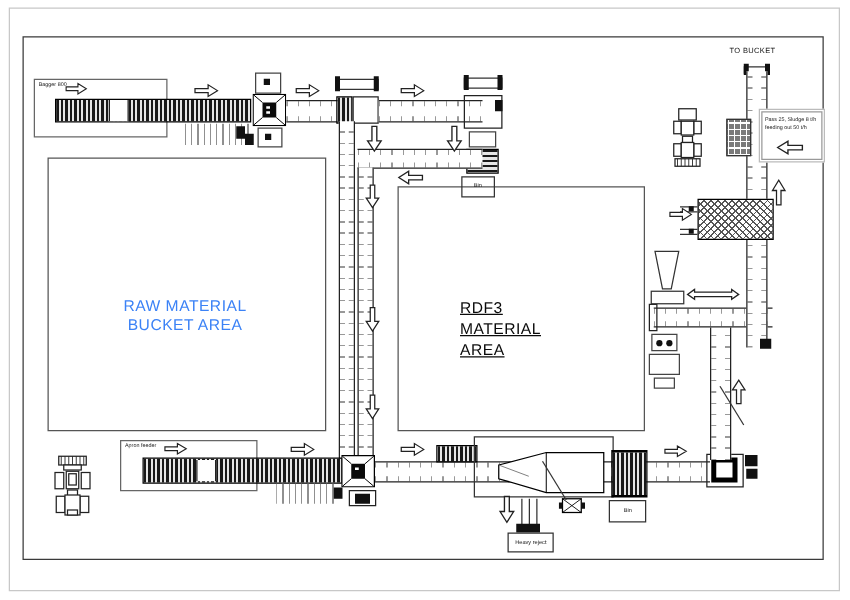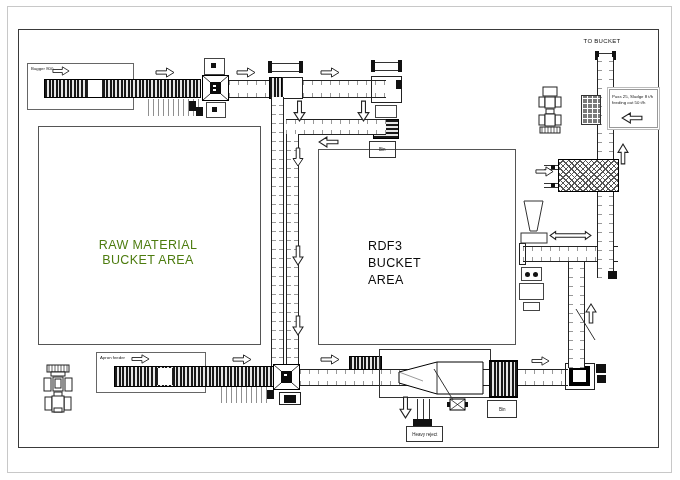--- a/index.html
+++ b/index.html
@@ -30,21 +30,21 @@
   .bracket{position:absolute;border:1px solid #333;box-sizing:border-box;}
   .bracket i{position:absolute;top:-3px;width:4px;height:calc(100% + 5px);background:#111;}
   .bracket i.l{left:-1px}.bracket i.r{right:-1px}
   .grid-block{position:absolute;background-color:#7a7a7a;border:1px solid #333;box-sizing:border-box;
     background-image:repeating-linear-gradient(0deg,#fff 0 1px,transparent 1px 5px),
                      repeating-linear-gradient(90deg,#fff 0 1px,transparent 1px 5px);}
   .crosshatch{position:absolute;box-sizing:border-box;border:1px solid #000;background-color:#fff;
     background-image:repeating-linear-gradient(45deg,#555 0 1px,transparent 1px 4px),
                      repeating-linear-gradient(-45deg,#555 0 1px,transparent 1px 4px);}
   .txt{position:absolute;color:#000;}
-  .big-label{font-size:12.5px;line-height:15px;letter-spacing:.4px;text-align:center;color:#4d7c0f;}
+  .big-label{font-size:12.5px;line-height:15px;letter-spacing:.4px;text-align:center;color:#3b82f6;}
   .rdf-label{font-size:12.5px;line-height:17px;letter-spacing:.4px;text-align:left;color:#0a0a0a;}
   .tiny{font-size:6px;line-height:7px;color:#222;transform:scale(.72);transform-origin:left top;white-space:nowrap;}
   .tinyc{font-size:6px;line-height:7px;color:#222;transform:scale(.75);transform-origin:center center;white-space:nowrap;}
   .cbox{display:flex;align-items:center;justify-content:center;}
   svg{display:block;}
 </style>
 </head>
 <body>
 
 <div id="canvas">
@@ -52,23 +52,23 @@
   <div class="abs" style="left:7px;top:6px;width:665px;height:467px;border:1px solid #c8c8c8;box-sizing:border-box;"></div>
   <div class="abs" style="left:18px;top:29px;width:641px;height:419px;border:1px solid #3a3a3a;box-sizing:border-box;"></div>
 
   <div class="ob" style="left:38px;top:126px;width:223px;height:219px;border-color:#555;"></div>
   <div class="txt big-label" style="left:83px;top:238px;width:130px;">
     <div>RAW MATERIAL</div>
     <div>BUCKET AREA</div>
   </div>
 
   <div class="ob" style="left:318px;top:149px;width:198px;height:196px;border-color:#555;"></div>
-  <div class="txt rdf-label" style="left:368px;top:238px;width:90px;">
+  <div class="txt rdf-label" style="left:368px;top:238px;width:90px;text-decoration:underline;">
     <div>RDF3</div>
-    <div>BUCKET</div>
+    <div>MATERIAL</div>
     <div>AREA</div>
   </div>
 
   <div class="ob" style="left:27px;top:63px;width:107px;height:47px;border-color:#666;"></div>
   <div class="txt tiny" style="left:31px;top:66px;">Bagger 800</div>
   <div class="belt-dark" style="left:44px;top:79px;width:157px;height:19px;"></div>
   <div class="gapw" style="left:87px;top:80px;width:16px;height:17px;"></div>
   <div class="hatchv" style="left:148px;top:99px;width:52px;height:17px;"></div>
   <div class="blk" style="left:189px;top:101px;width:7px;height:10px;"></div>
   <div class="blk" style="left:196px;top:107px;width:7px;height:9px;"></div>

